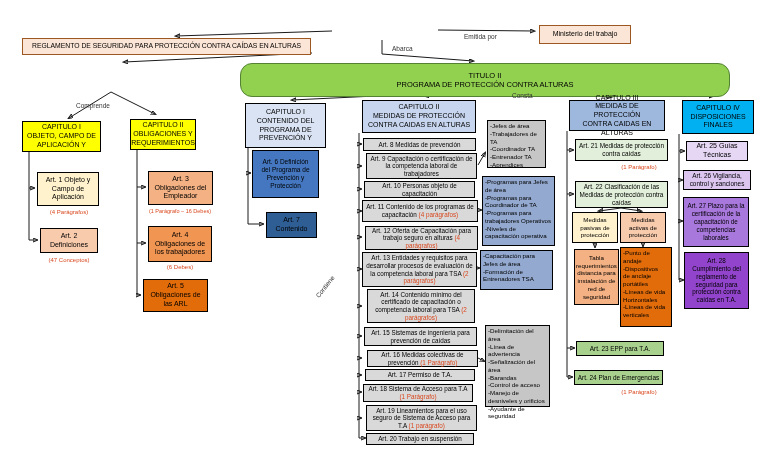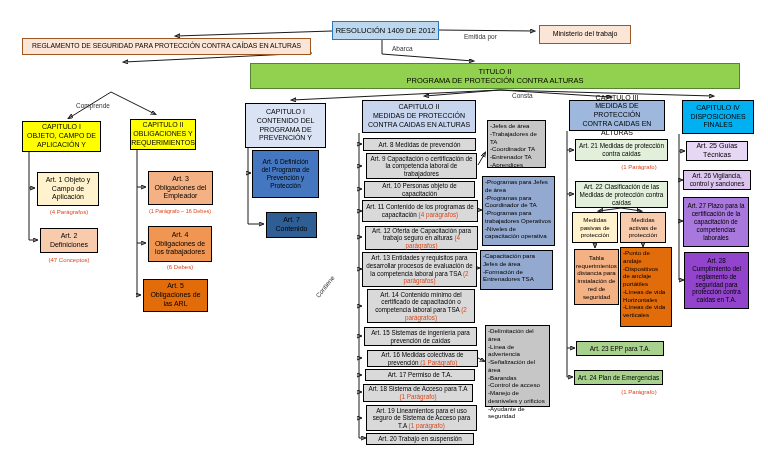--- a/index.html
+++ b/index.html
@@ -112,21 +112,20 @@
       <path d="M643,243 L643,246" marker-end="url(#ah)"></path>
 
       <path d="M679,134 L679,280"></path>
       <path d="M679,151 L684,151" marker-end="url(#ah)"></path>
       <path d="M679,180 L682,180" marker-end="url(#ah)"></path>
       <path d="M679,221 L682,221" marker-end="url(#ah)"></path>
       <path d="M679,280 L683,280" marker-end="url(#ah)"></path>
     </g>
   </svg>
 
-  <div class="bx resol" style="left:332px;top:21px;width:107px;height:19px;font-size:7.5px;">RESOLUCIÓN 1409 DE 2012</div>
   <div class="lbl" style="left:464px;top:33px;">Emitida por</div>
   <div class="bx peach" style="left:539px;top:25px;width:92px;height:19px;">Ministerio del trabajo</div>
   <div class="lbl" style="left:392px;top:45px;">Abarca</div>
   <div class="bx peach" style="left:22px;top:38px;width:289px;height:17px;font-size:6.8px;">REGLAMENTO DE SEGURIDAD PARA PROTECCIÓN CONTRA CAÍDAS EN ALTURAS</div>
 
   <div class="lbl" style="left:76px;top:102px;">Comprende</div>
 
   <div class="bx yellow" style="left:22px;top:121px;width:79px;height:31px;">CAPITULO I
 OBJETO, CAMPO DE
 APLICACIÓN Y</div>
@@ -146,21 +145,21 @@
 Empleador</div>
   <div class="note" style="left:138px;top:208px;width:84px;font-size:5.5px;">(1 Parágrafo – 16 Debes)</div>
   <div class="bx or3" style="left:148px;top:226px;width:64px;height:36px;">Art. 4
 Obligaciones de
 los trabajadores</div>
   <div class="note" style="left:150px;top:264px;width:60px;">(6 Debes)</div>
   <div class="bx or4" style="left:143px;top:279px;width:65px;height:33px;">Art. 5
 Obligaciones de
 las ARL</div>
 
-  <div class="bx green" style="left:250px;top:63px;width:490px;height:26px;">TITULO II
+  <div class="bx green" style="left:240px;top:63px;width:490px;height:34px;border-radius:12px;">TITULO II
 PROGRAMA DE PROTECCIÓN CONTRA ALTURAS</div>
   <div class="lbl" style="left:512px;top:92px;">Consta</div>
   <div class="lbl" style="left:312px;top:283px;transform:rotate(-52deg);">Contiene</div>
 
   <div class="bx hblue1" style="left:245px;top:103px;width:81px;height:45px;">CAPITULO I
 CONTENIDO DEL
 PROGRAMA DE
 PREVENCIÓN Y</div>
   <div class="bx mblue1" style="left:252px;top:150px;width:67px;height:48px;font-size:6.5px;">Art. 6 Definición
 del Programa de

